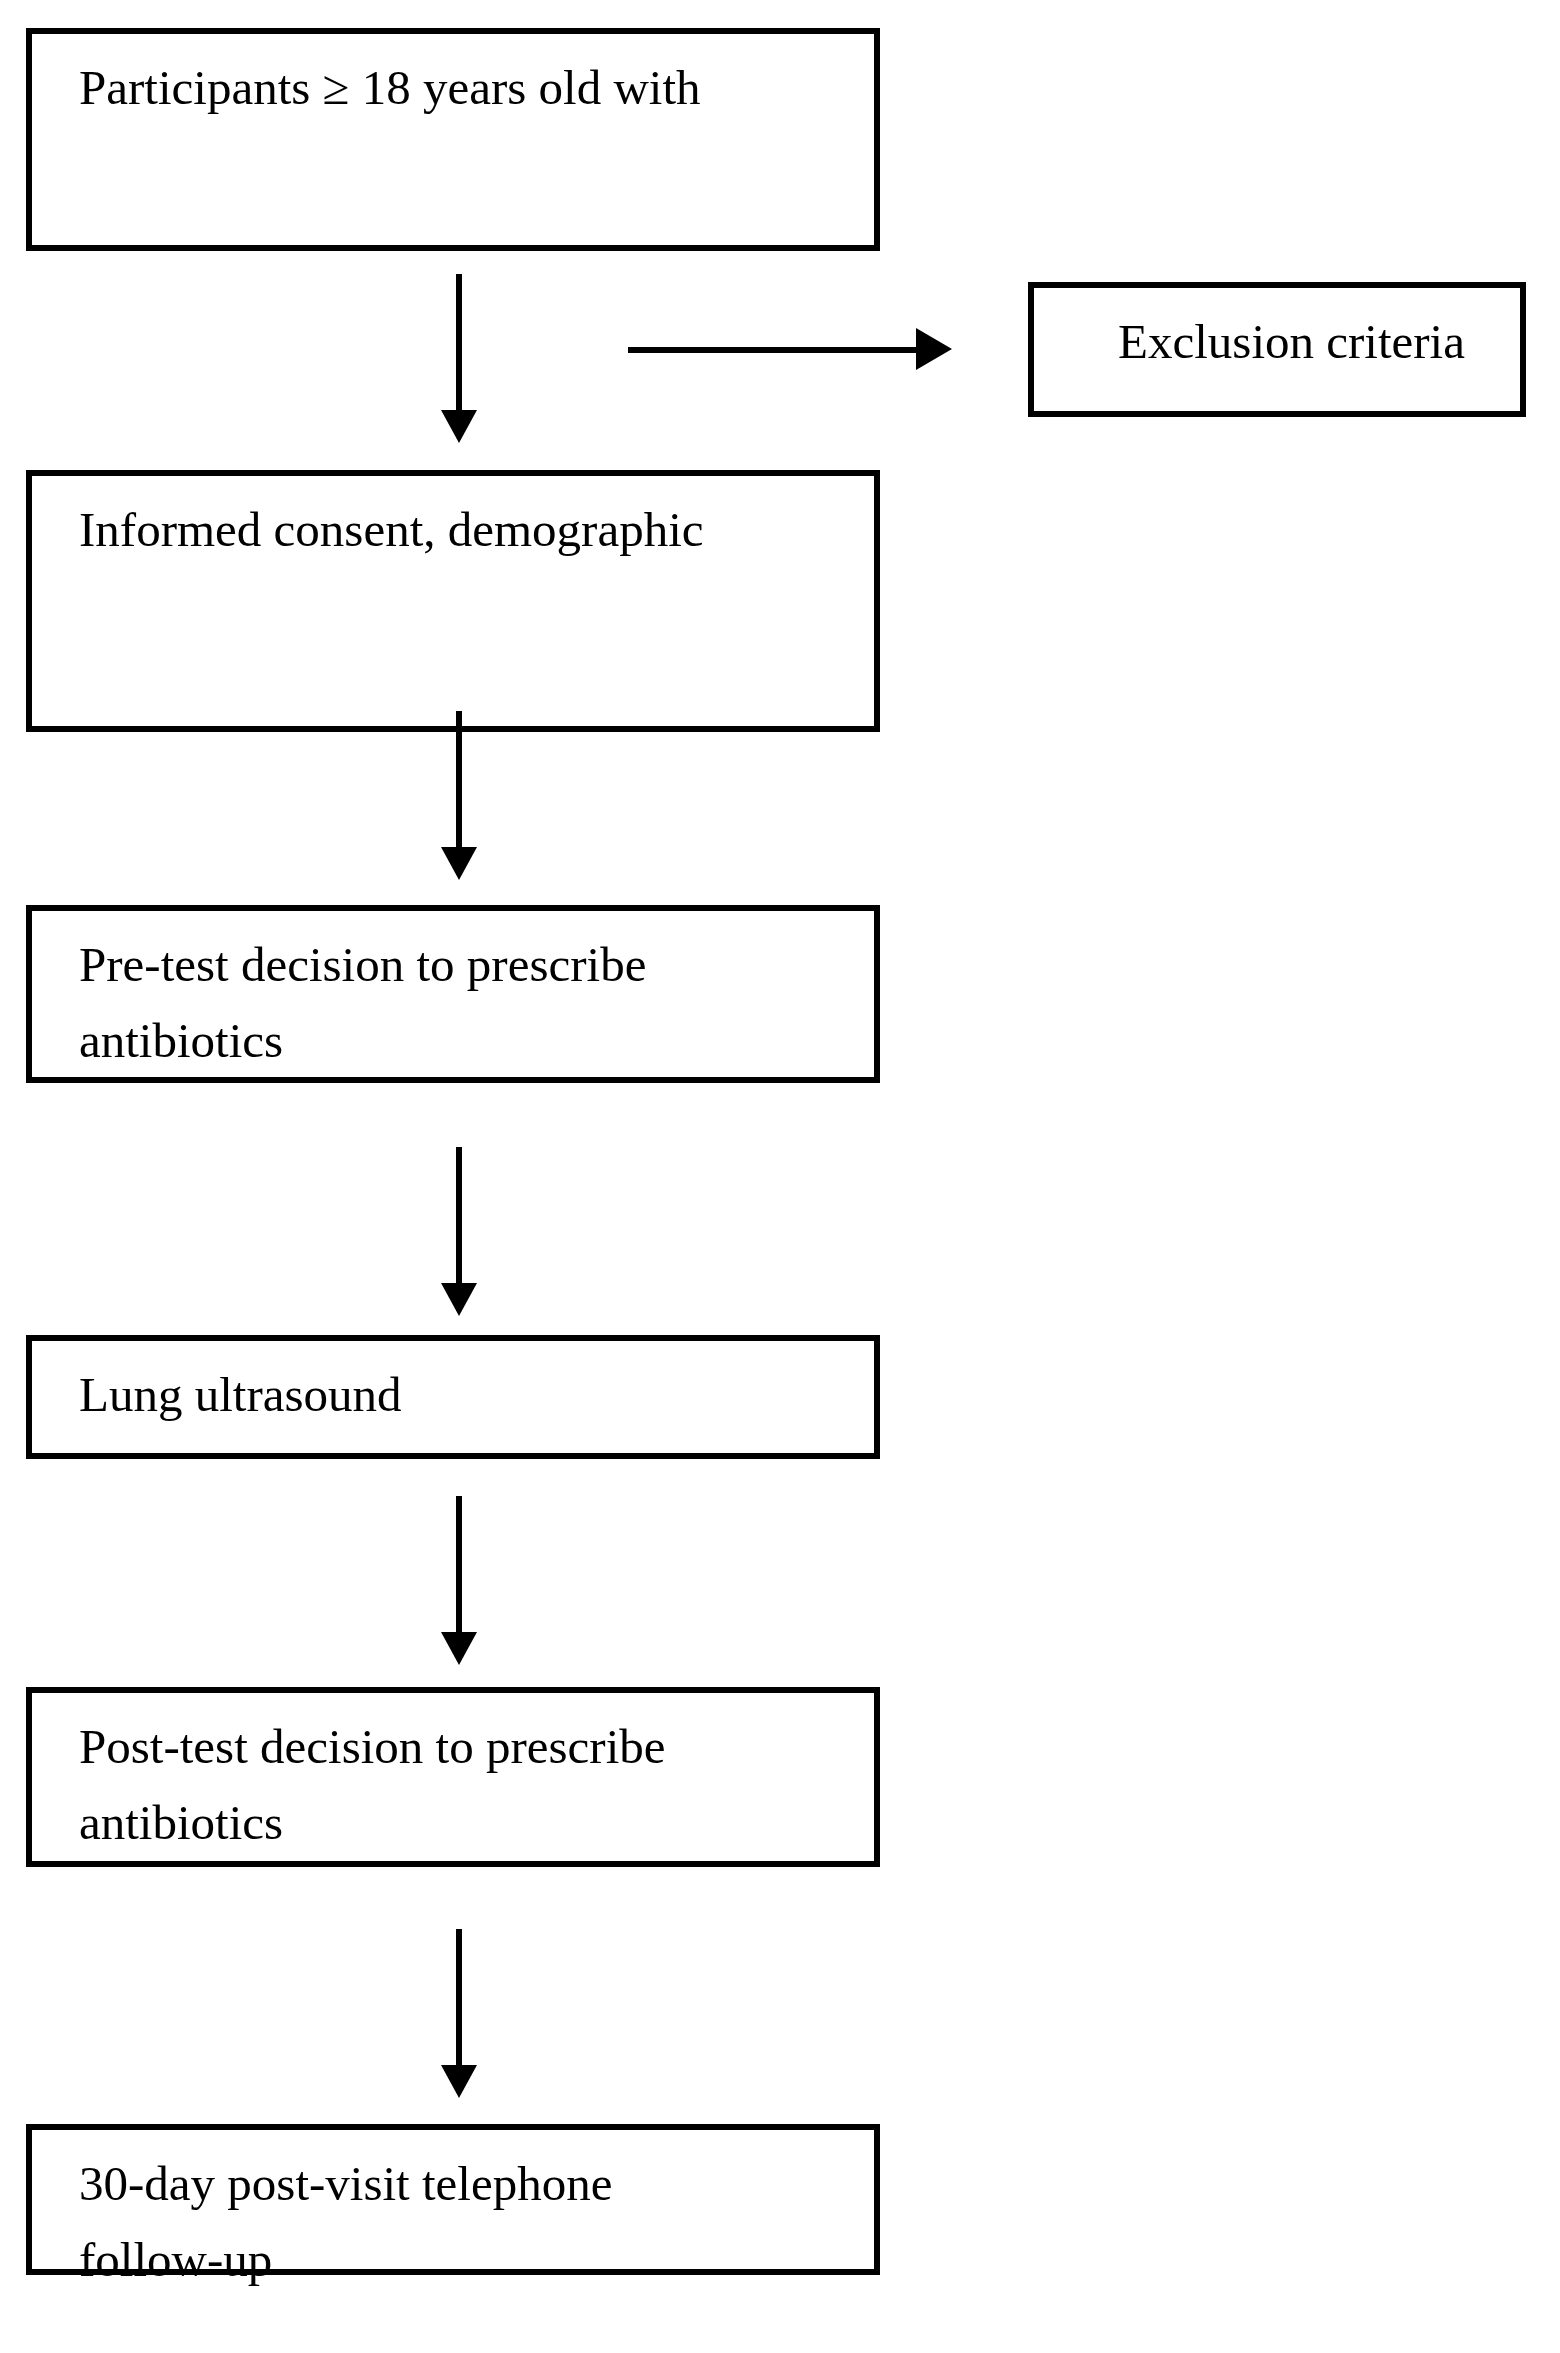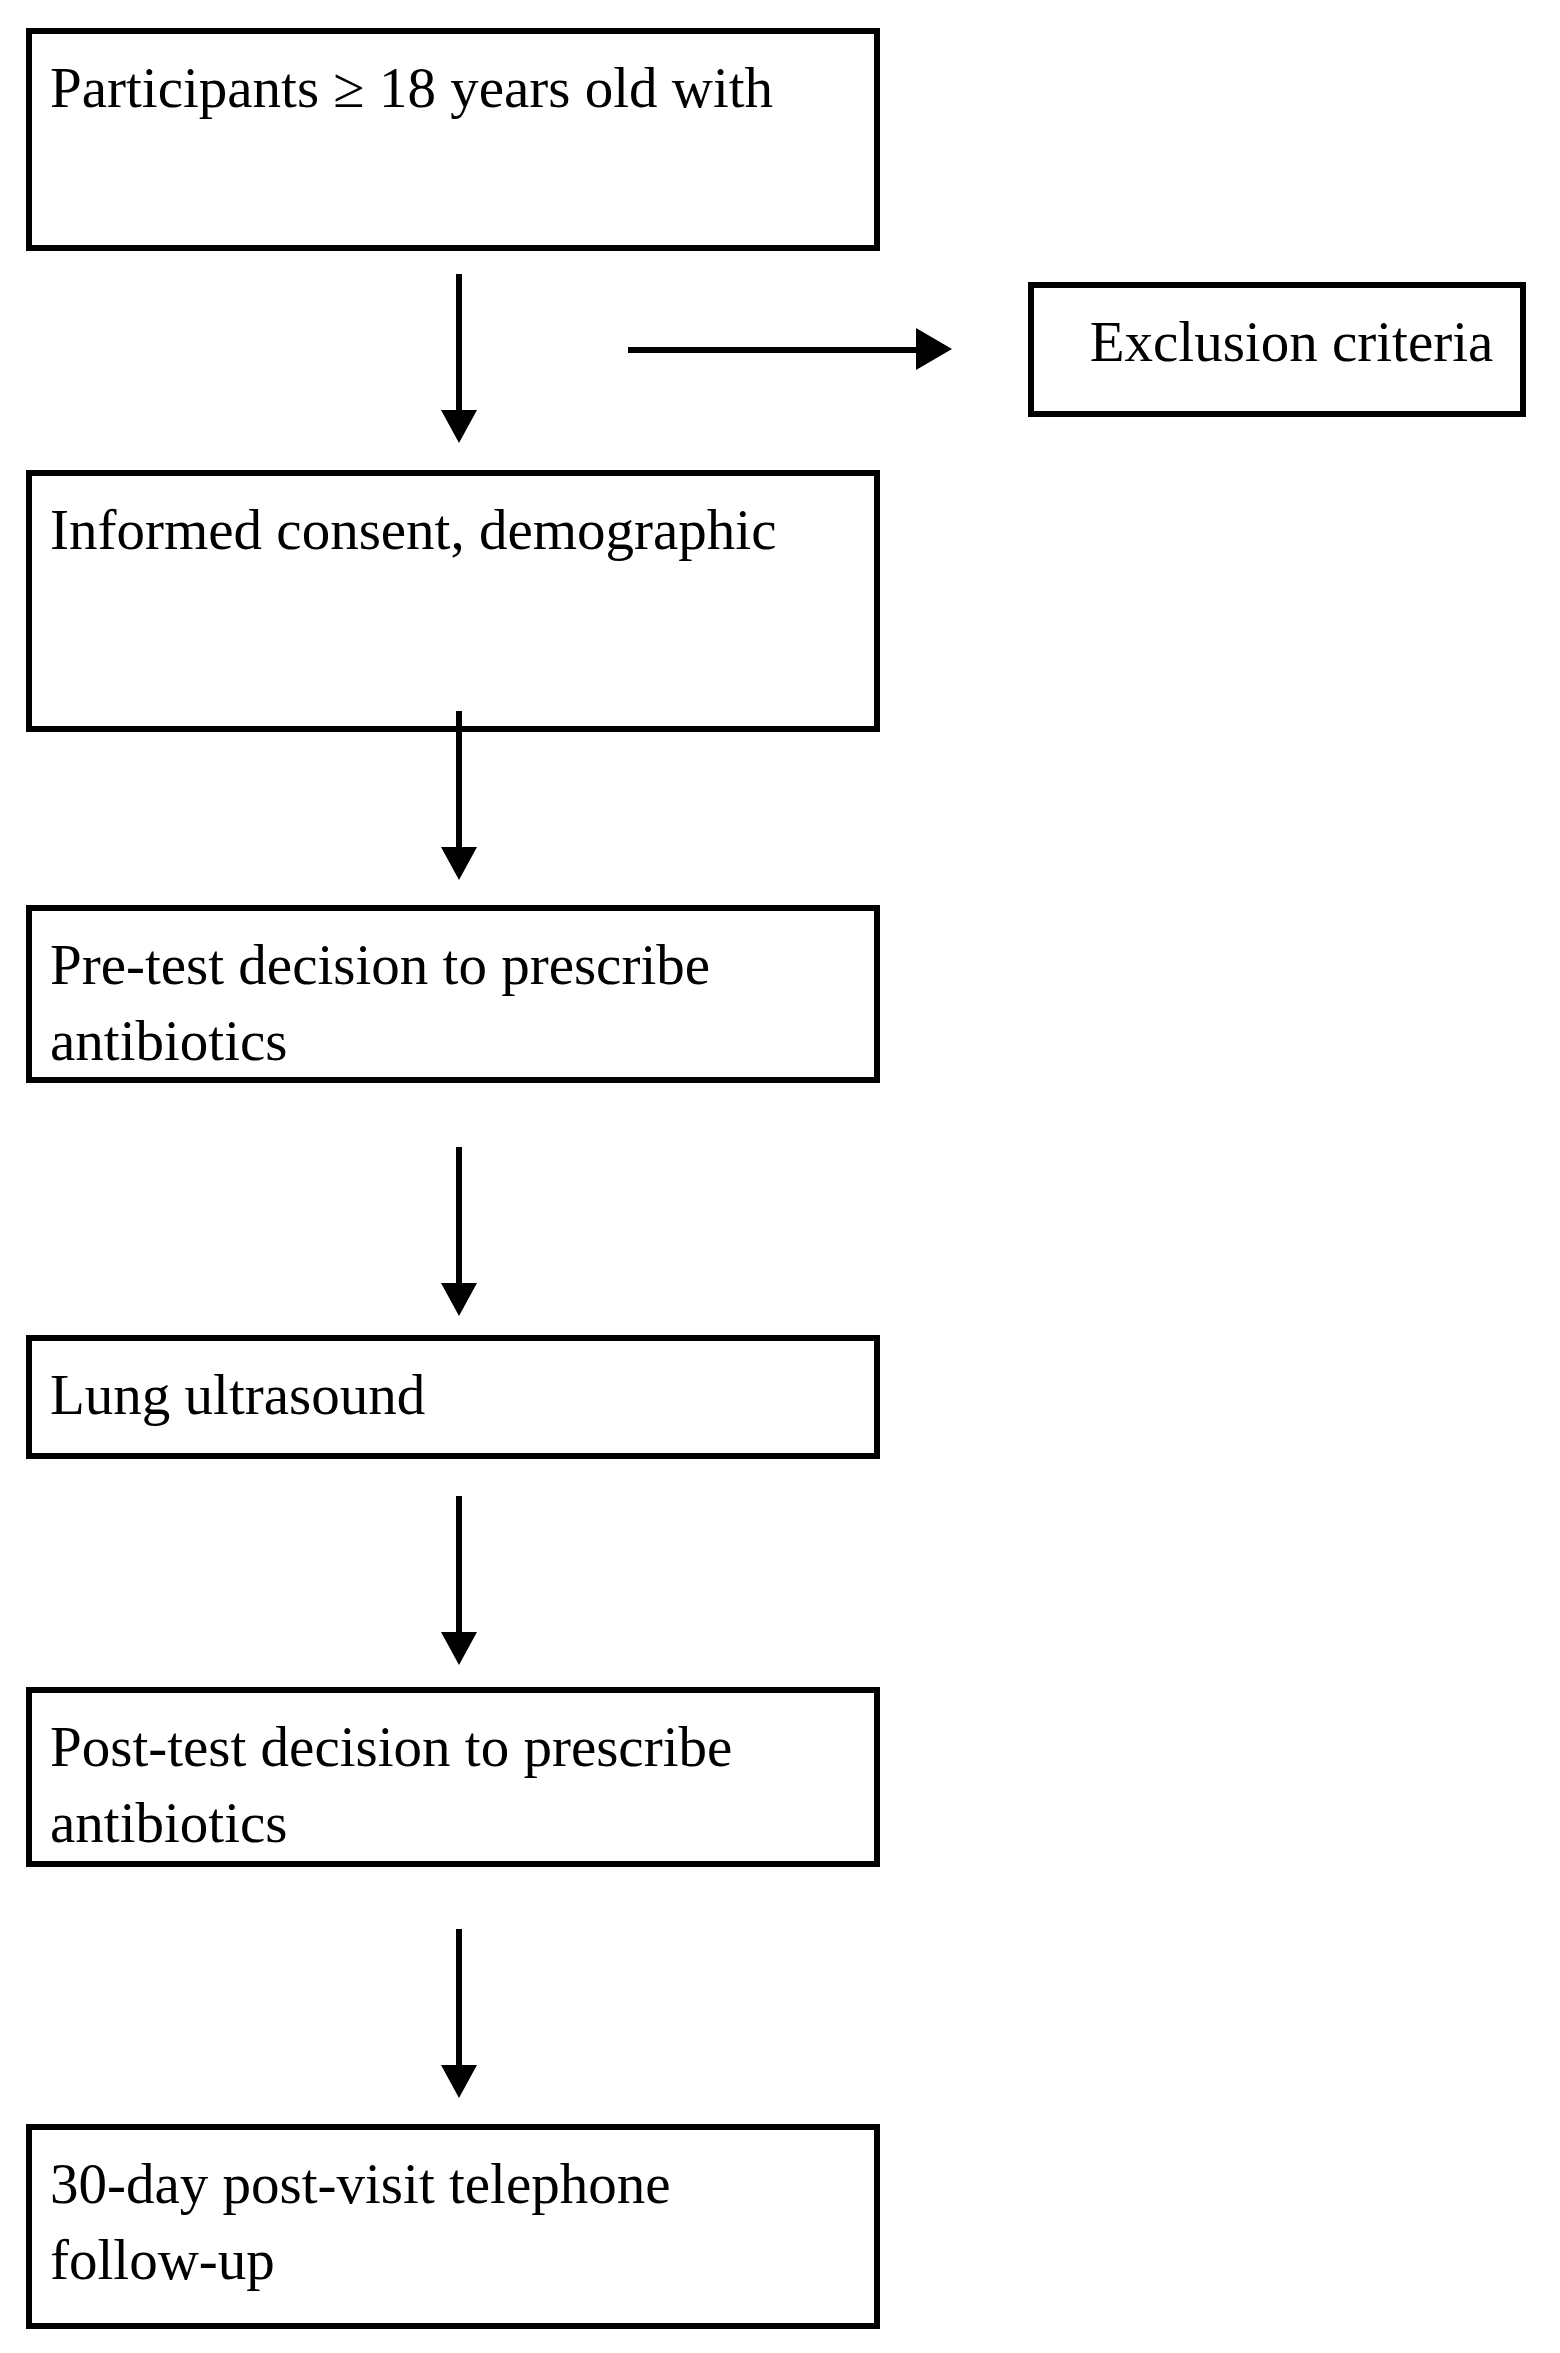--- a/index.html
+++ b/index.html
@@ -14,22 +14,22 @@
     background: #ffffff;
     font-family: "Liberation Serif", "DejaVu Serif", serif;
     color: #000000;
     overflow: hidden;
   }
   .fbox {
     position: absolute;
     box-sizing: border-box;
     border: 6.4px solid #000000;
     background: #ffffff;
-    padding: 16px 16px 0 18px;
-    font-size: 57px;
+    padding: 16px 16px 0 47px;
+    font-size: 49px;
     line-height: 76px;
   }
   .fbox .ln {
     white-space: nowrap;
   }
   .main-box {
     left: 26px;
     width: 854px;
   }
   .shaft-v {
@@ -103,19 +103,19 @@
   <div class="head-v" style="top:1632px;"></div>
 
   <div class="fbox main-box" style="top:1687px; height:180px;">
     <div class="ln">Post-test decision to prescribe</div>
     <div class="ln">antibiotics</div>
   </div>
 
   <div class="shaft-v" style="top:1929px; height:136px;"></div>
   <div class="head-v" style="top:2065px;"></div>
 
-  <div class="fbox main-box" style="top:2124px; height:205px;">
+  <div class="fbox main-box" style="top:2124px; height:151px;">
     <div class="ln">30-day post-visit telephone</div>
     <div class="ln">follow-up</div>
   </div>
 
 </div>
 
 
 </body></html>

